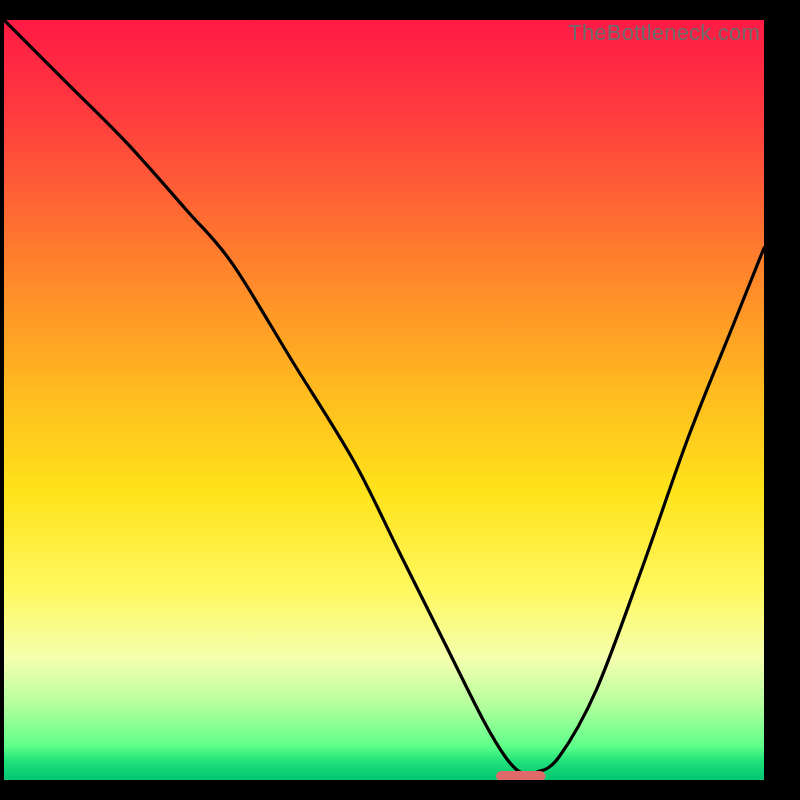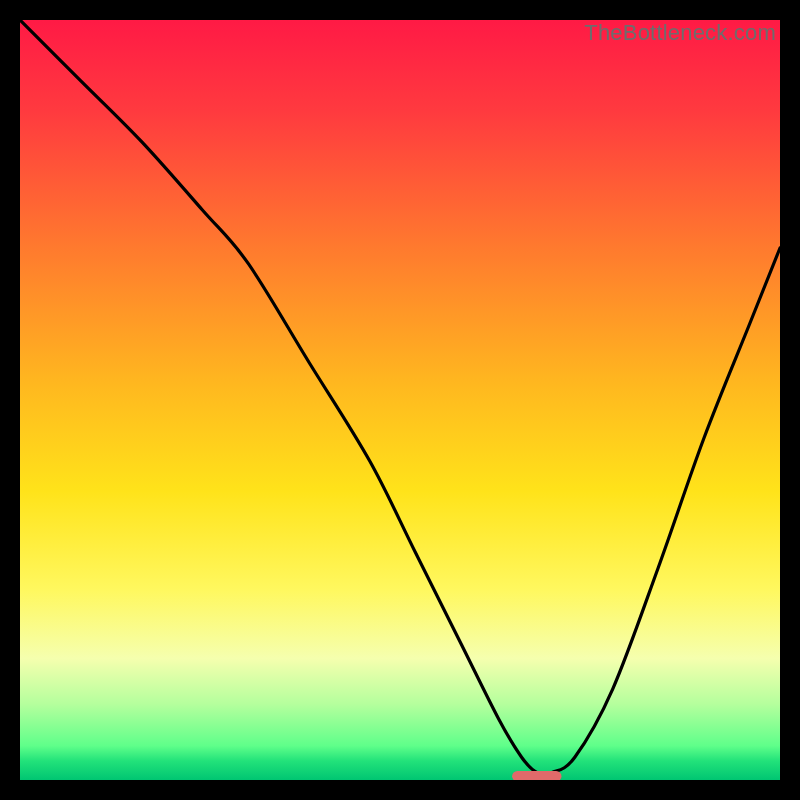--- a/index.html
+++ b/index.html
@@ -6,21 +6,21 @@
     margin: 0;
     padding: 0;
     width: 800px;
     height: 800px;
     background: #000000;
     overflow: hidden;
     font-family: Arial, Helvetica, sans-serif;
   }
   .frame {
     position: absolute;
-    left: 20px;
+    left: 4px;
     top: 20px;
     width: 760px;
     height: 760px;
     background: #fef9c3;
   }
   .plot-area {
     position: absolute;
     left: 0;
     top: 0;
     width: 760px;

